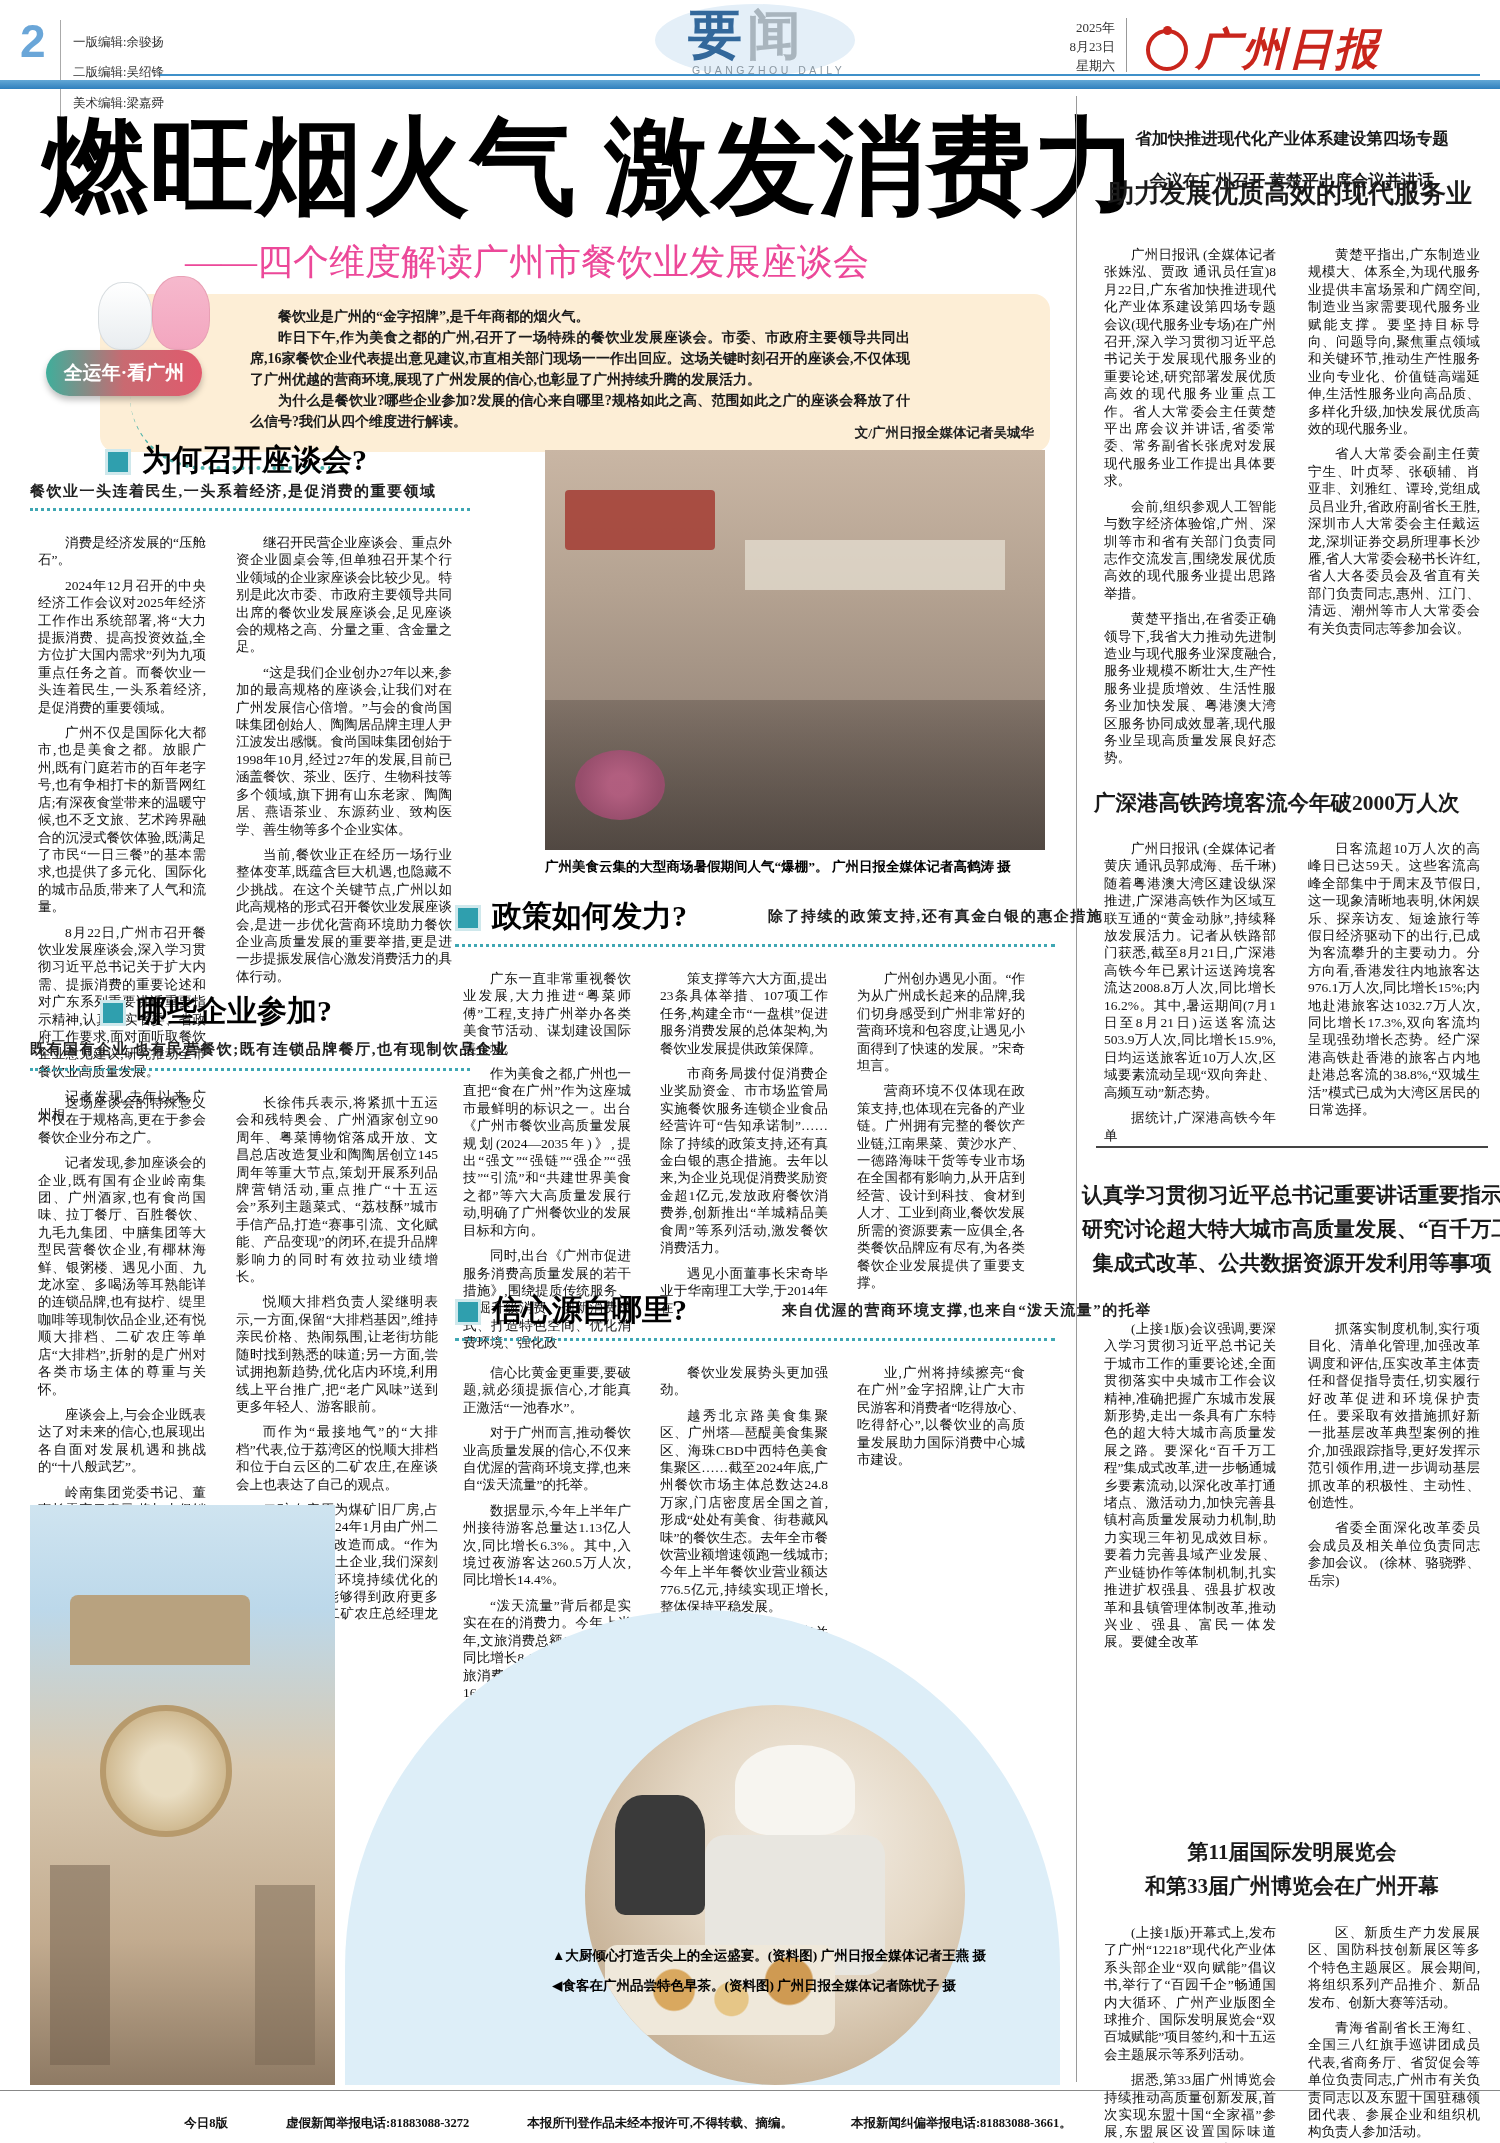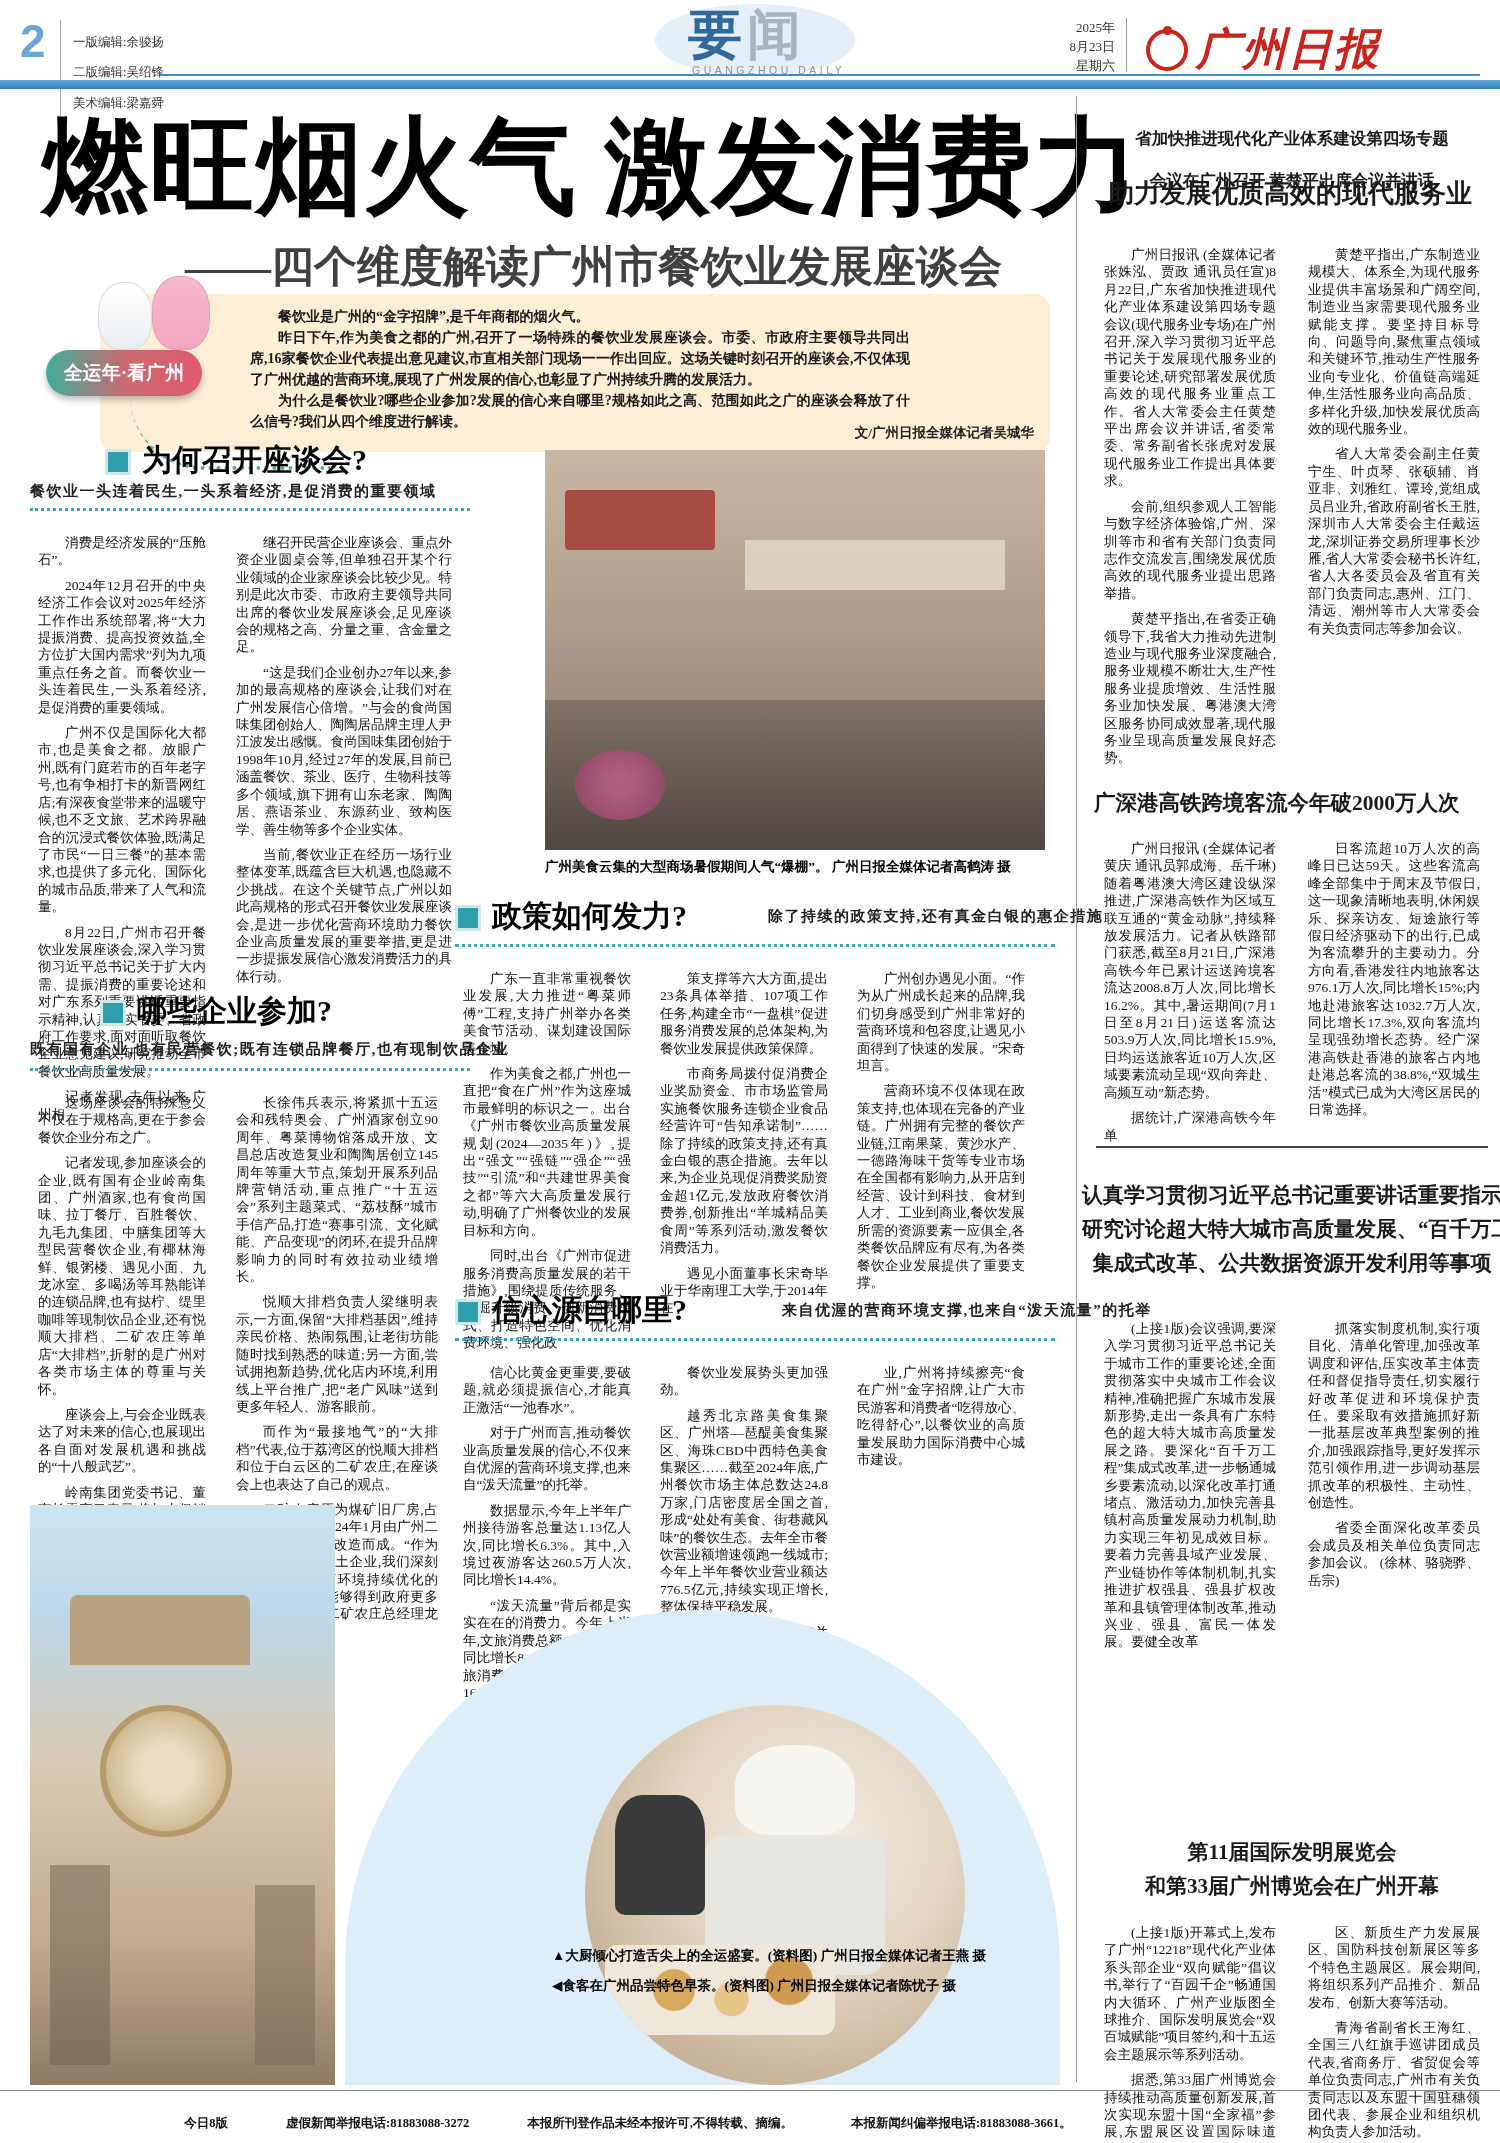--- a/index.html
+++ b/index.html
@@ -17,21 +17,21 @@
   .thin-rule{height:2px;background:#3f90c9;}
   .datebox{font-size:13px;line-height:19px;text-align:right;color:#333;}
   .vline{width:1px;background:#999;}
   .brand{display:flex;align-items:center;gap:8px;}
   .brand-swirl{width:34px;height:34px;border:4px solid #c9251c;border-radius:50%;position:relative;}
   .brand-swirl::after{content:"";position:absolute;top:-7px;left:13px;width:9px;height:9px;background:#c9251c;border-radius:50%;}
   .brand-name{font-size:44px;font-weight:900;font-style:italic;color:#c9251c;letter-spacing:2px;}
   .blue-bar{height:9px;background:linear-gradient(#63a8d6,#2f7fbd);}
   
   .headline{font-size:106px;font-weight:900;letter-spacing:1px;line-height:1.05;white-space:nowrap;color:#000;}
-  .subhead{font-size:43px;font-weight:700;color:#404040;white-space:nowrap;}
+  .subhead{font-size:36px;font-weight:400;color:#ec4899;white-space:nowrap;}
   .introbox{background:#fdeed6;border-radius:16px;}
   .intro-text p{margin:0;font-size:14px;line-height:21px;text-indent:2em;text-align:justify;font-weight:600;}
   .byline{font-size:13.5px;font-weight:600;color:#222;}
   .mascot{border-radius:45% 45% 40% 40%;}
   .badge{display:flex;align-items:center;justify-content:center;color:#fff;font-weight:900;font-size:19px;
          border-radius:26px;background:linear-gradient(90deg,#3fae9b,#c96a71,#e05a6d);box-shadow:0 4px 6px rgba(0,0,0,.25);}
   .dot-curve{border-bottom:4px dotted #49b0a8;border-radius:0 0 0 120px;}
   .sec-icon{width:20px;height:20px;background:#2f9fae;border:3px solid #cfe8ec;}
   .sec-title{font-size:30px;font-weight:900;color:#000;white-space:nowrap;}
   .sec-tag{font-size:15px;font-weight:700;letter-spacing:1.5px;color:#222;white-space:nowrap;}

